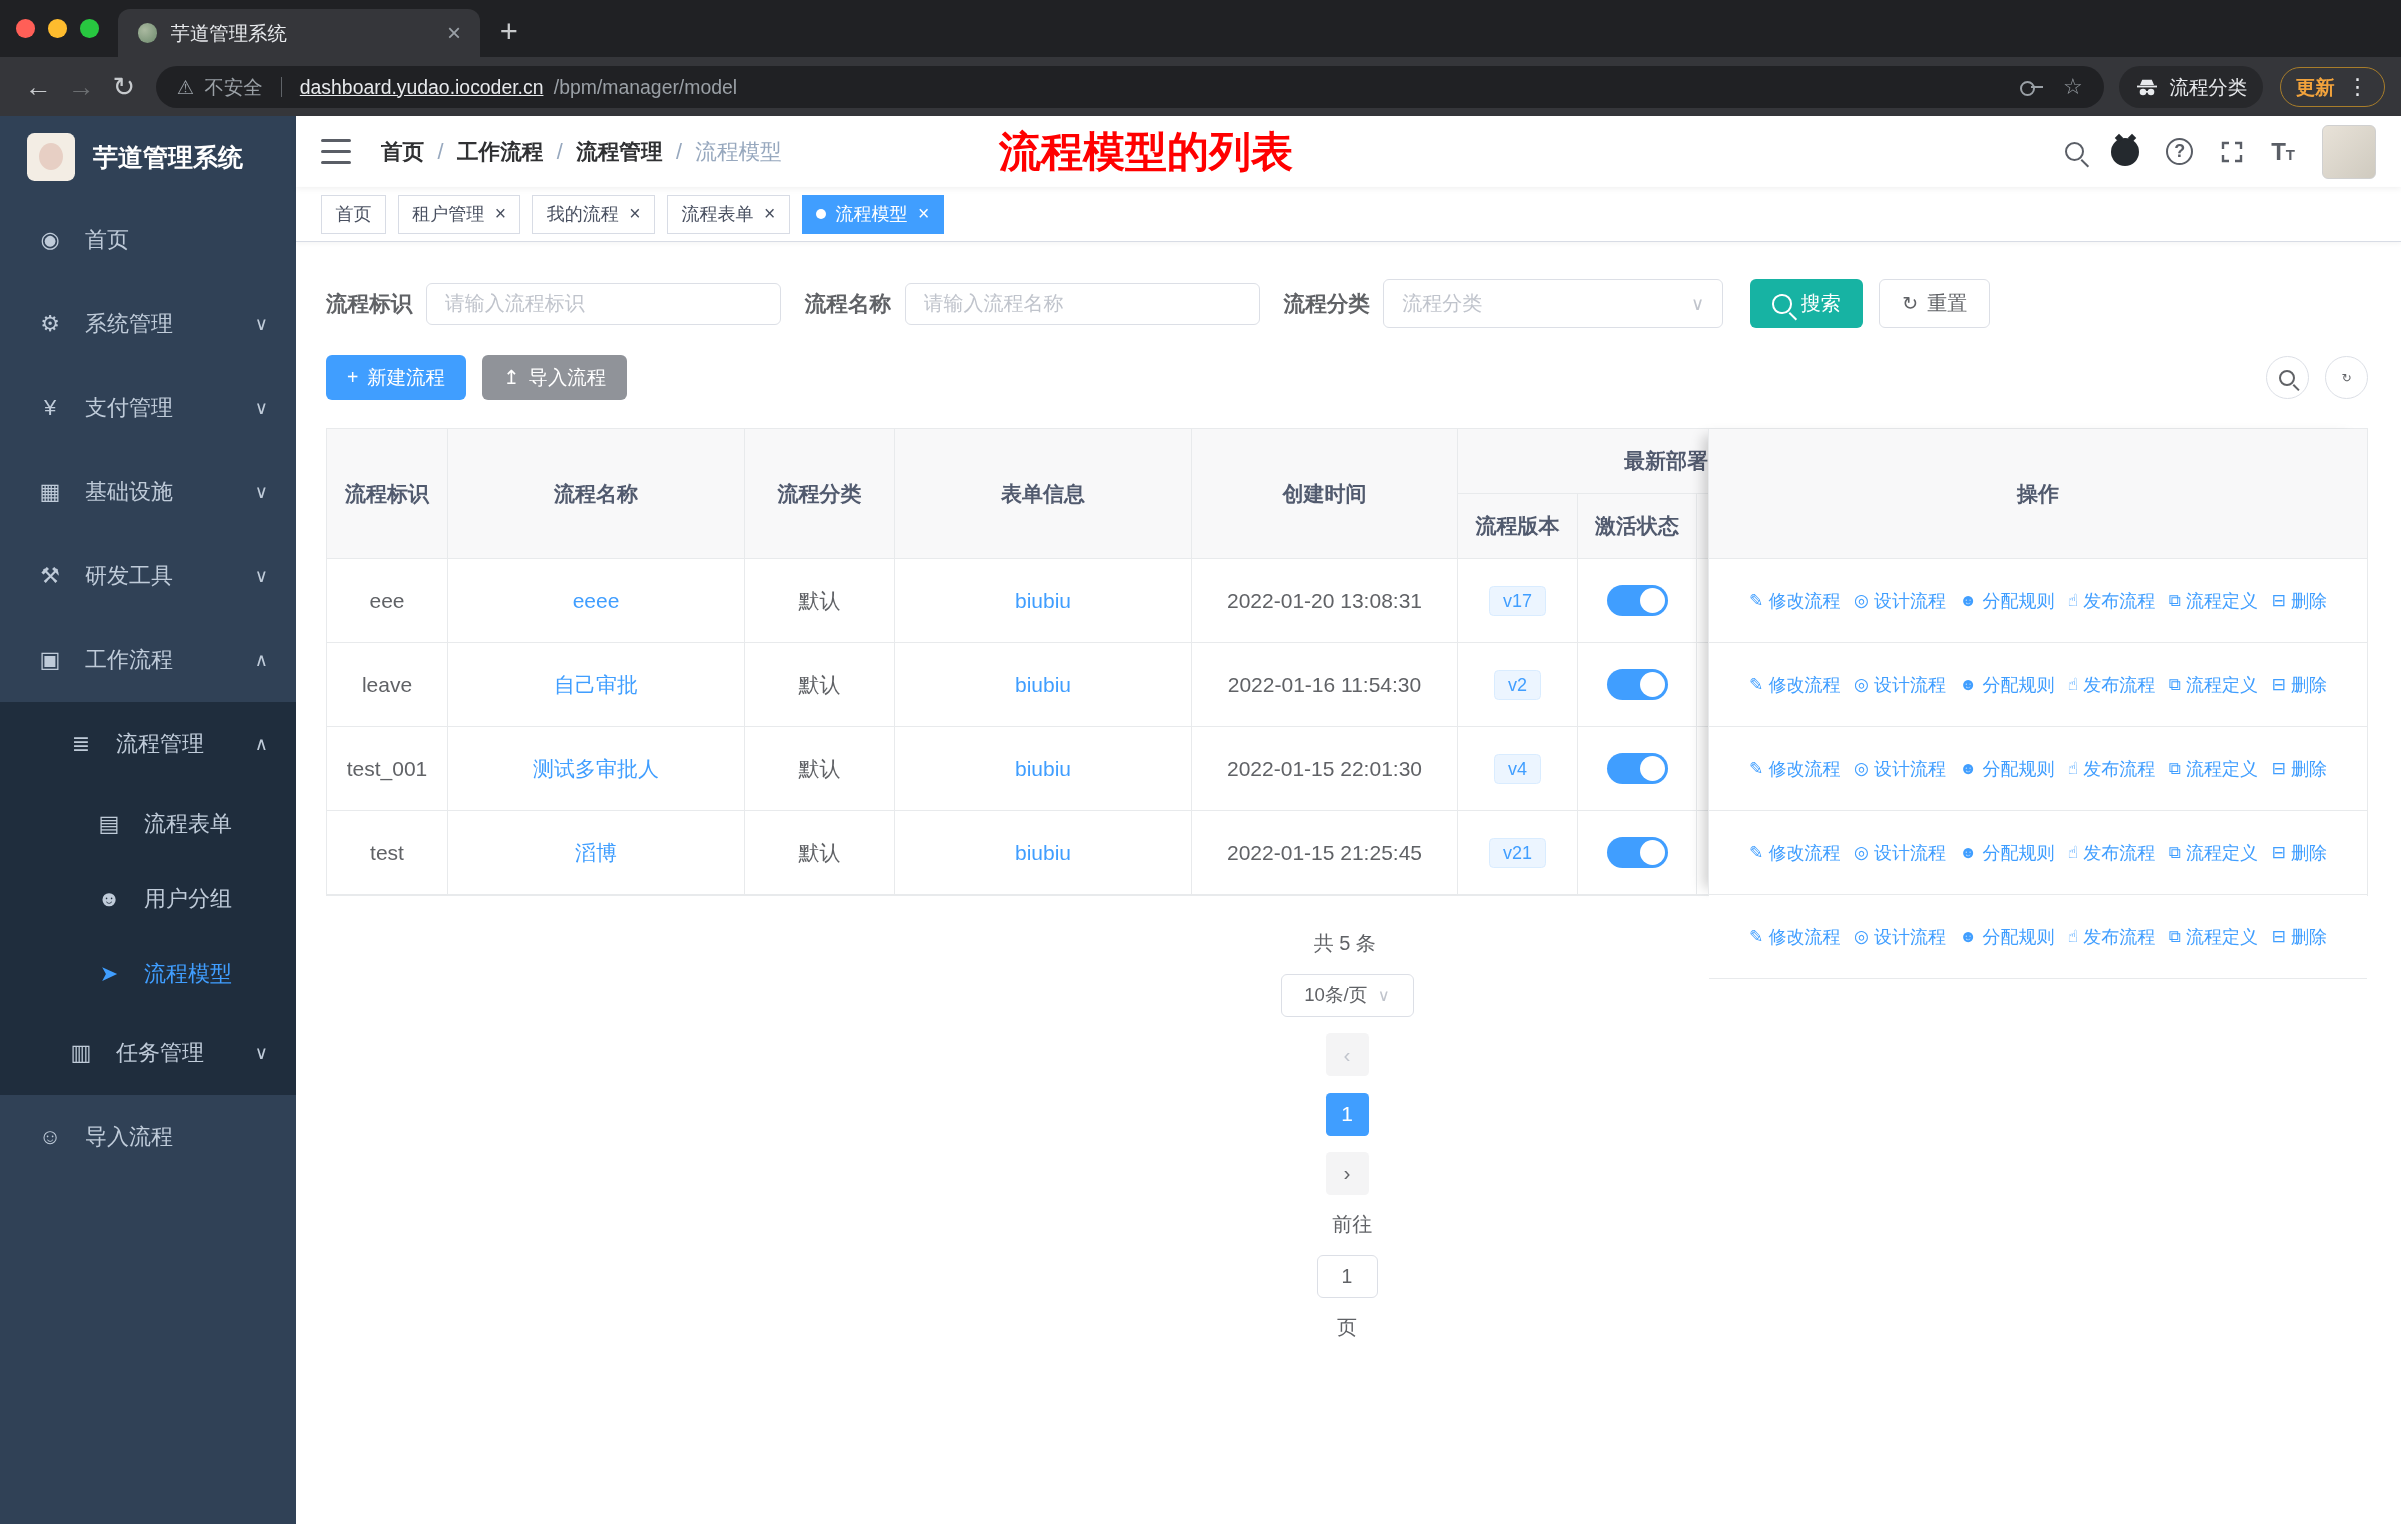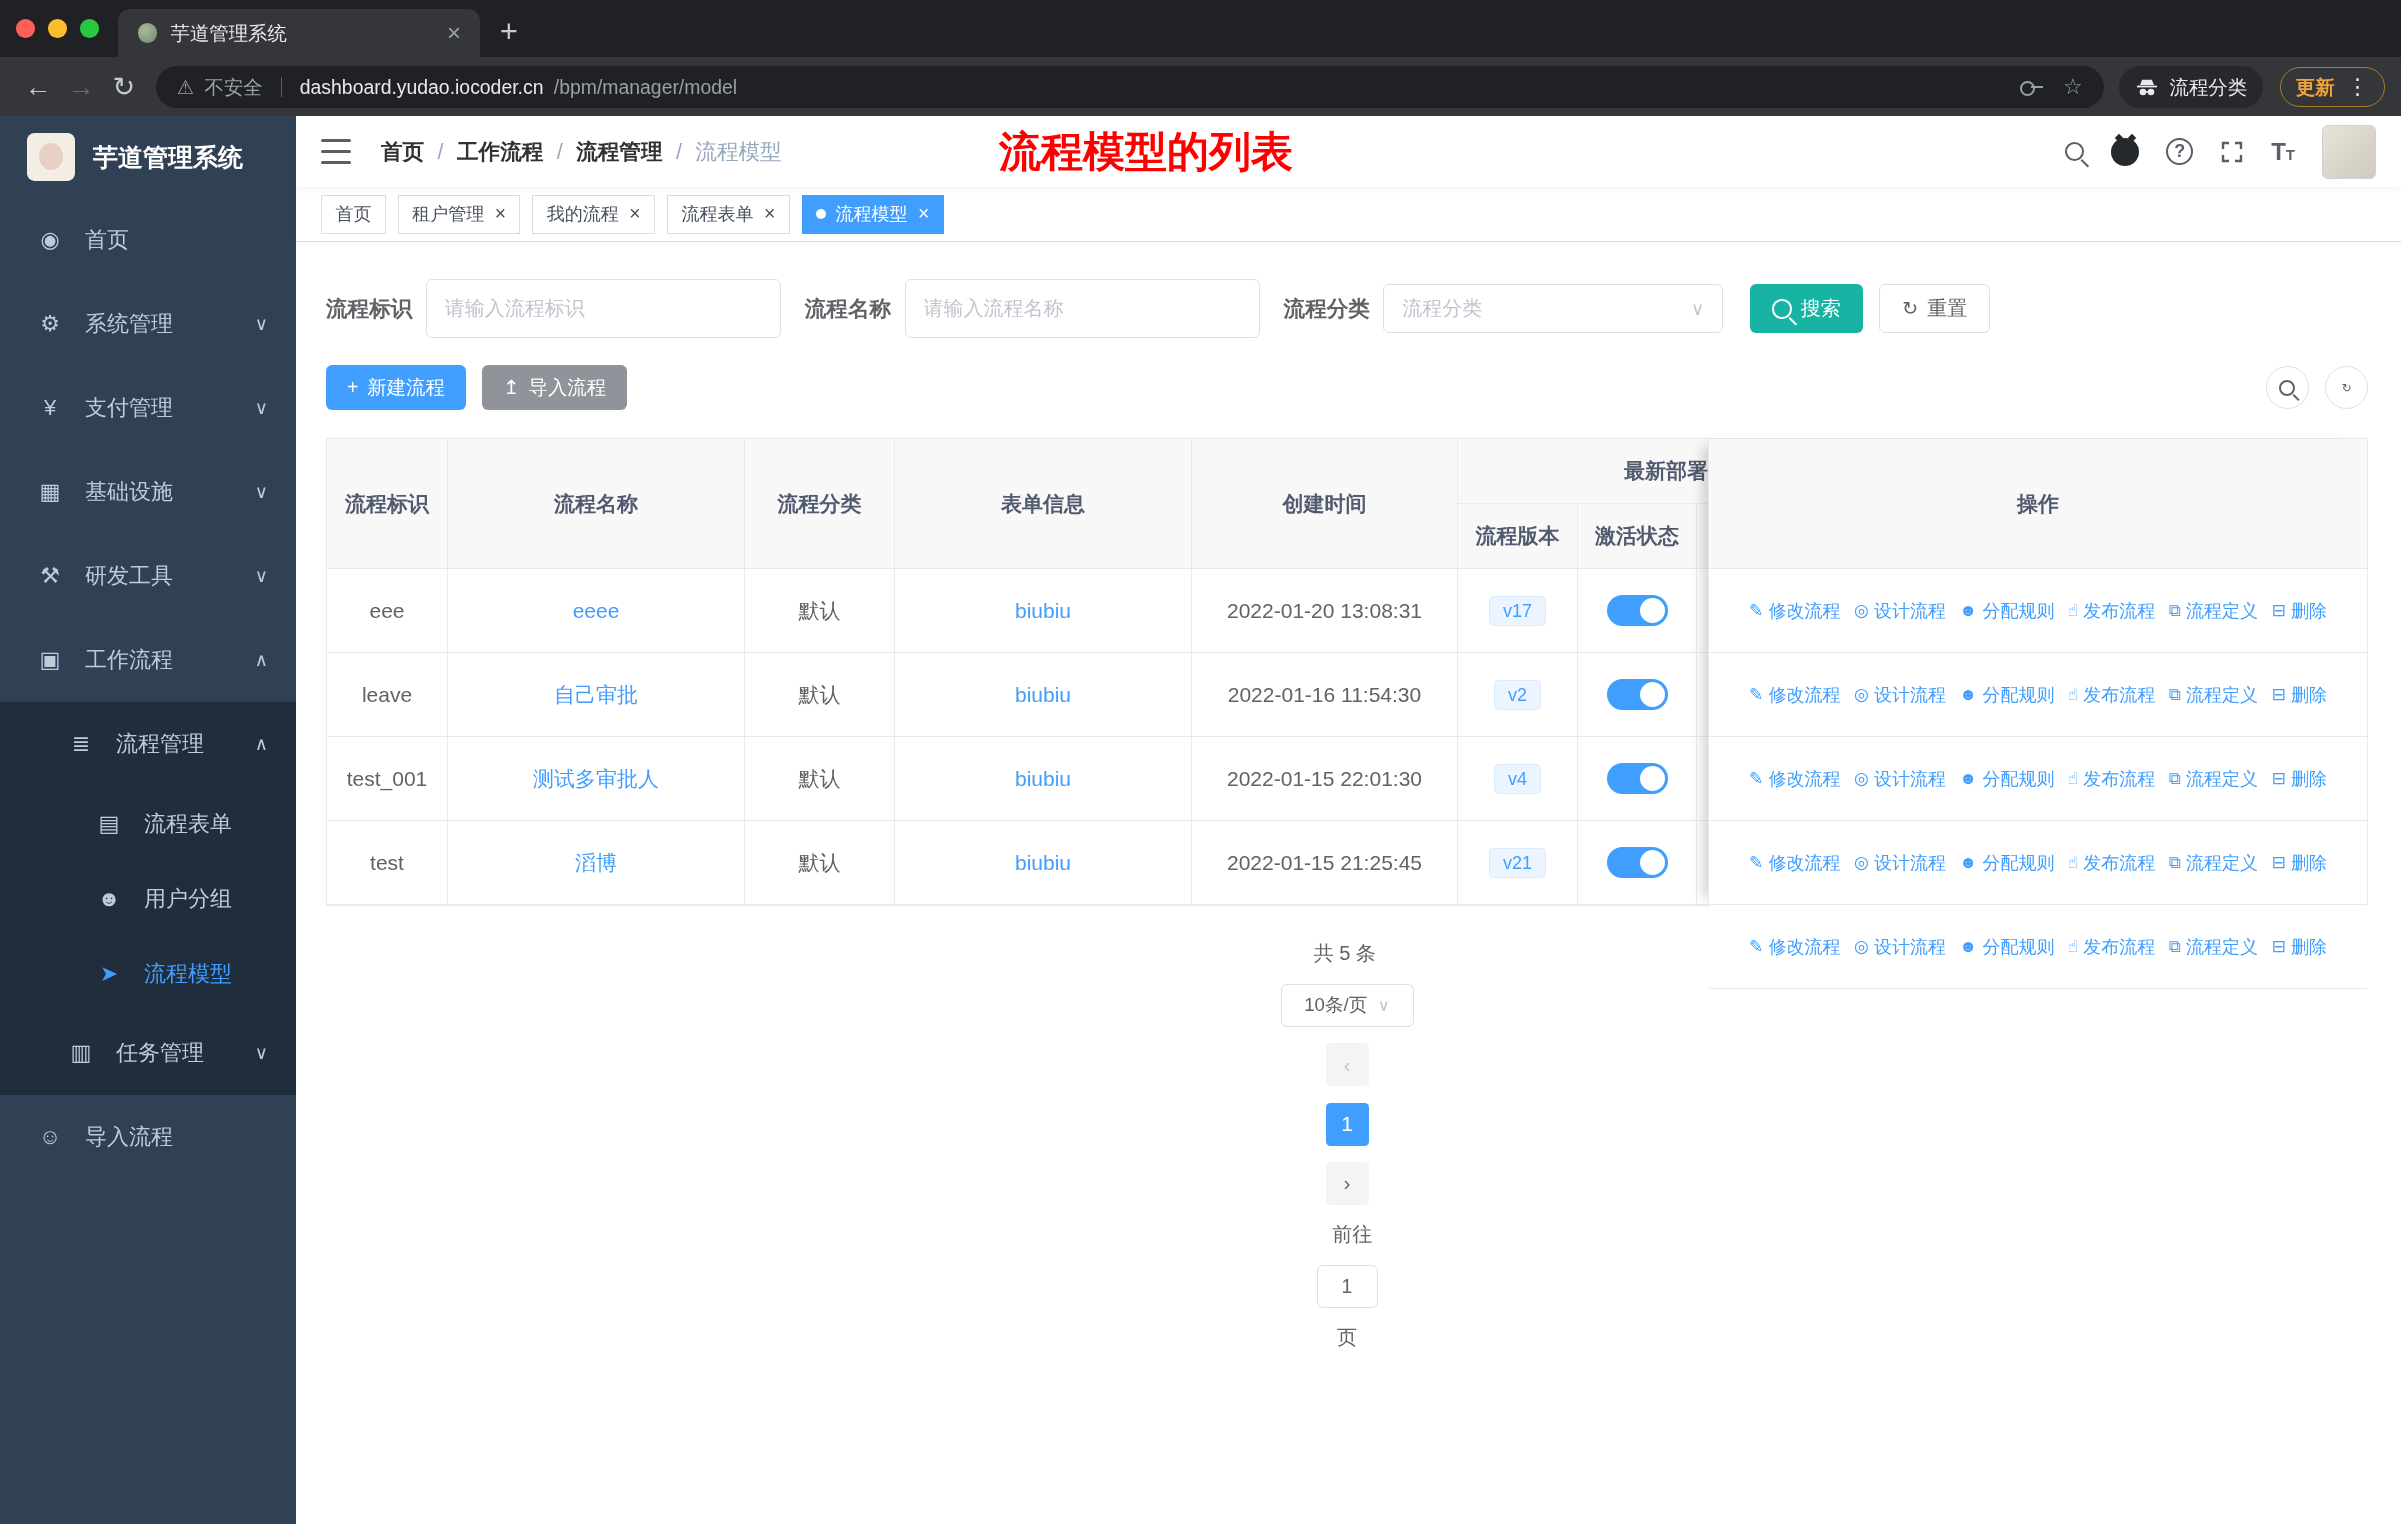--- a/index.html
+++ b/index.html
@@ -16,21 +16,21 @@
   .favicon { width:19.4px; height:19.4px; border-radius:50%; background:radial-gradient(circle at 35% 35%, #aab9a0, #6d8a6d); flex-shrink:0; }
   .btab-title { color:#e8eaed; font-size:19.4px; flex:1; white-space:nowrap; overflow:hidden; }
   .btab-close { color:#9aa0a6; font-size:24px; line-height:1; }
   .newtab { color:#c8cacc; font-size:31px; margin-left:19.4px; padding-bottom:7.4px; }
 
   .toolbar-chrome { height:60px; background:#35363a; display:flex; align-items:center; padding:0 16.4px; }
   .navico { width:43px; text-align:center; font-size:27px; color:#c7cacd; }
   .navico.dim { color:#6b6e71; }
   .urlbar { flex:1; height:42px; background:#202124; border-radius:21px; margin:0 10.4px; display:flex; align-items:center; padding:0 21px; font-size:19.4px; color:#9aa0a6; gap:10.4px; }
   .url-divider { width:1.5px; height:19.4px; background:#5f6368; margin:0 7.4px; }
-  .url-host { color:#e8eaed; }
+  .url-host { color:#e8eaed;text-decoration:underline; }
   .url-path { color:#9aa0a6; }
   .url-right { margin-left:auto; display:flex; align-items:center; gap:19.4px; }
   .keyico { display:inline-block; width:24px; height:12px; position:relative; }
   .keyico::before { content:""; position:absolute; left:0; top:0; width:11px; height:11px; border:2.2px solid #9aa0a6; border-radius:50%; }
   .keyico::after { content:""; position:absolute; left:11px; top:4.5px; width:12px; height:2.2px; background:#9aa0a6; }
   .starico { color:#9aa0a6; font-size:22px; }
   .incog { height:42px; border-radius:21px; background:#27282b; color:#e8eaed; font-size:19.4px; display:flex; align-items:center; gap:10.4px; padding:0 16.4px; margin-left:4.5px; }
   .update { height:40px; border:1.5px solid #a87d2a; border-radius:20px; display:flex; align-items:center; gap:12px; padding:0 15px; margin-left:16.4px; }
   .update-label { color:#f2a33c; font-size:19.4px; font-weight:700; }
   .more-dots { color:#e8eaed; font-size:22px; }
@@ -76,21 +76,21 @@
   .tagsrow { height:55px; display:flex; align-items:center; gap:12px; padding:0 25px; border-bottom:0.7px solid #d8dce5; box-shadow:0 1.5px 4.5px rgba(0,0,0,0.04); }
   .tag { height:39px; display:inline-flex; align-items:center; gap:9px; padding:0 13.4px; border:0.7px solid #d8dce5; background:#fff; color:#495060; font-size:18px; cursor:pointer; }
   .tag .tx { font-size:19.4px; line-height:1; margin-left:1.5px; }
   .tag.active { background:#409eff; border-color:#409eff; color:#fff; }
   .tag .dot { width:10.4px; height:10.4px; border-radius:50%; background:#fff; display:inline-block; }
 
   
   .content { padding:30px 30px 0 30px; flex:1; }
   .filter-row { display:flex; align-items:center; margin:7.4px 0 27px 0; }
   .flabel { font-size:21.6px; font-weight:700; color:#606266; margin-right:13.4px; white-space:nowrap; }
-  .inp { width:355px; height:59px; border:1.5px solid #dcdfe6; border-radius:6px; font-size:20px; padding:0 18px; color:#606266; outline:none; font-family:inherit; }
+  .inp { width:355px; height:42px; border:1.5px solid #dcdfe6; border-radius:6px; font-size:20px; padding:0 18px; color:#606266; outline:none; font-family:inherit; }
   .inp::placeholder { color:#c0c4cc; }
   .gap { width:24px; flex-shrink:0; }
   .selectbox { width:340px; height:49px; border:1.5px solid #dcdfe6; border-radius:6px; display:flex; align-items:center; padding:0 18px; color:#c0c4cc; font-size:20px; position:relative; cursor:pointer; }
   .selectbox .arrow { margin-left:auto; color:#c0c4cc; font-size:18px; }
   .btn { height:49px; border:none; border-radius:6px; font-size:20px; display:inline-flex; align-items:center; gap:9px; padding:0 22px; cursor:pointer; font-family:inherit; }
   .btn-search { background:#17b3a3; color:#fff; margin-left:27px; }
   .btn-reset { background:#fff; border:1.5px solid #dcdfe6; color:#606266; margin-left:16.4px; }
   .ricon { font-size:19.4px; }
 
   .actions-row { display:flex; align-items:center; margin-bottom:28px; width:2042px; }

